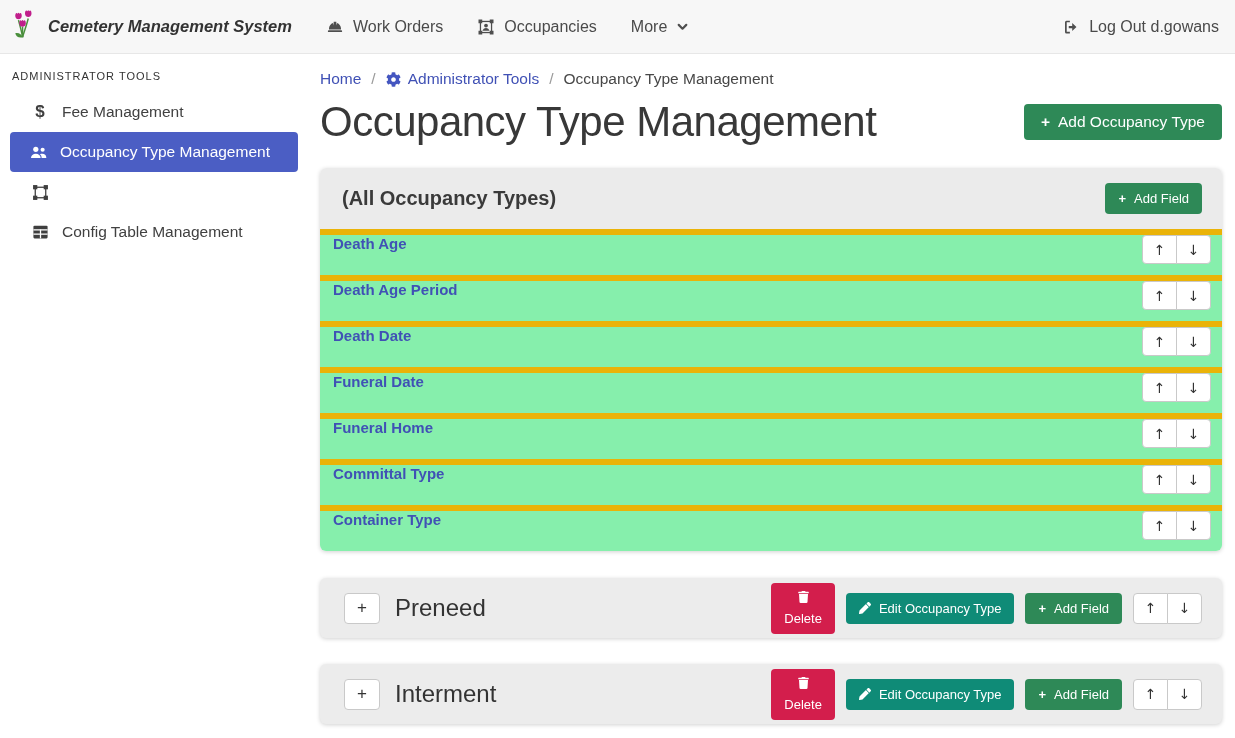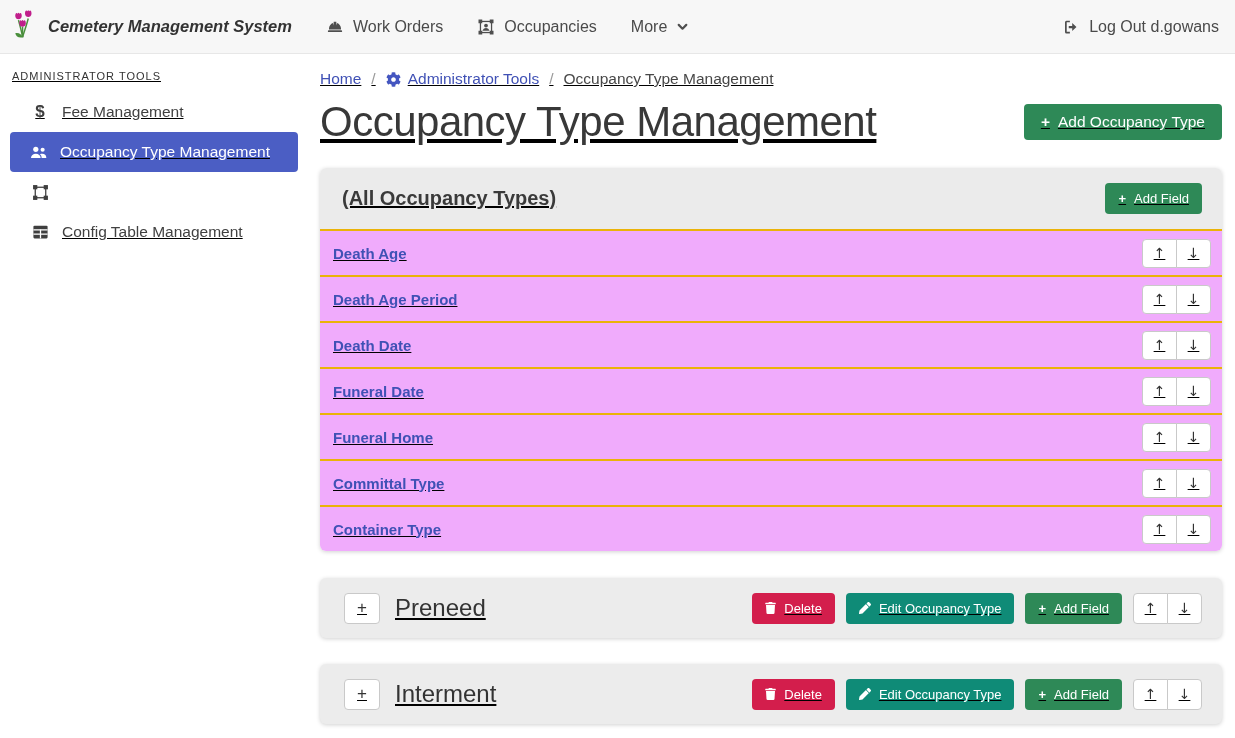--- a/index.html
+++ b/index.html
@@ -11,21 +11,21 @@
     display:flex; align-items:center; justify-content:space-between; padding:0 16px 0 12px; }
   .nav-left { display:flex; align-items:center; }
   .brand { display:flex; align-items:center; gap:10px; font-size:16.5px; font-weight:bold;
     color:#333; cursor:pointer;font-style:italic; }
   .nav-item { display:flex; align-items:center; gap:9px; font-size:16px; color:#4a4a4a;
     text-decoration:none; cursor:pointer; margin-left:34px; }
   .nav-item .nicon { display:inline-flex; color:#4f4f4f; }
   .logout { margin-left:0; }
 
   
-  .layout { display:flex; height:684px;text-decoration:underline; }
+  .layout { display:flex; height:684px; }
   .sidebar { width:310px; flex:0 0 310px; padding-top:8px; background:#fff; }
   .sidebar-heading { font-size:11px; letter-spacing:1px; color:#333; padding:8px 0 10px 12px; }
   .side-item { display:flex; align-items:center; gap:12px; height:40px; margin:0 12px;
     padding:0 0 0 18px; font-size:15.5px; color:#414141; text-decoration:none;
     border-radius:4px; cursor:pointer; }
   .side-item .sicon { width:20px; display:inline-flex; justify-content:center; color:#3f3f3f; }
   .side-item.active { background:#4b5ec4; color:#fff; margin:0 12px 0 10px; }
   .side-item.active .sicon { color:#fff; }
   .dollar-glyph { font-size:17px; font-weight:bold; }
 
@@ -39,32 +39,32 @@
 
   
   .title-row { display:flex; align-items:center; justify-content:space-between; margin-top:10px; }
   h1 { font-size:42px; font-weight:400; color:#383838; letter-spacing:-0.5px; }
 
   .btn { display:inline-flex; align-items:center; gap:8px; border:none; border-radius:4px;
     color:#fff; cursor:pointer; font-family:inherit; }
   .btn .plus-glyph { font-weight:bold; }
   .btn-green { background:#2e8957; }
   .btn-teal { background:#0f8b77; }
-  .btn-red { background:#d31e4c; }
+  .btn-red { background:#d31e4c;flex-direction:column; }
   .btn-add-type { font-size:15.5px; padding:9px 17px; }
   .btn-sm { font-size:13px; padding:8px 13px; }
   .btn .bicon { display:inline-flex; }
 
   
   .card { margin-top:22px; border-radius:6px; box-shadow:0 1px 4px rgba(0,0,0,0.18); }
   .card-header { height:61px; background:#ebebeb; border-radius:6px 6px 0 0;
     display:flex; align-items:center; justify-content:space-between; padding:0 20px 0 22px; }
   .card-title { font-size:20px; font-weight:600; color:#3a3a3a; }
-  .field-row { height:46px; display:flex; align-items:center; justify-content:space-between;
-    padding:0 11px 0 13px; background:#f0abfc; border-top:2px solid #eab308; }
+  .field-row { height:46px; display:flex; justify-content:space-between;
+    padding:0 11px 0 13px; background:#86efac; border-top:6px solid #eab308; }
   .field-row:first-of-type { border-top:none; }
   .field-row:last-of-type { border-radius:0 0 6px 6px; }
   .field-link { font-size:15px; font-weight:bold; color:#4051b5; text-decoration:none; cursor:pointer; }
 
   .arrow-group { display:flex; }
   .arrow-btn { width:35px; height:29px; background:#fff; border:1px solid #c9c9c9;
     color:#333; font-size:14px; cursor:pointer; display:flex; align-items:center; justify-content:center;
     font-family:"DejaVu Sans",sans-serif; }
   .arrow-btn.up { border-radius:4px 0 0 4px; }
   .arrow-btn.down { border-radius:0 4px 4px 0; margin-left:-1px; }

